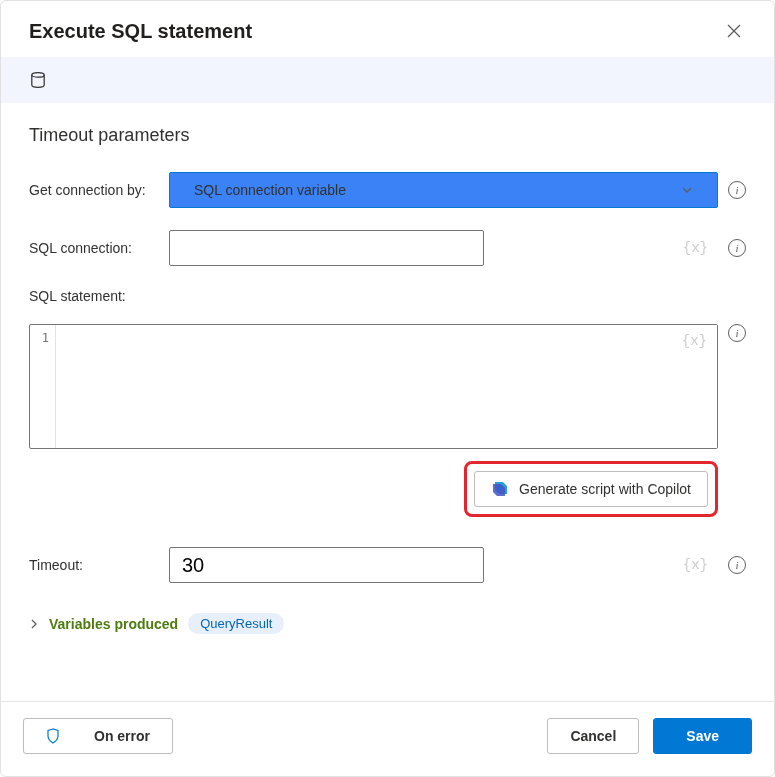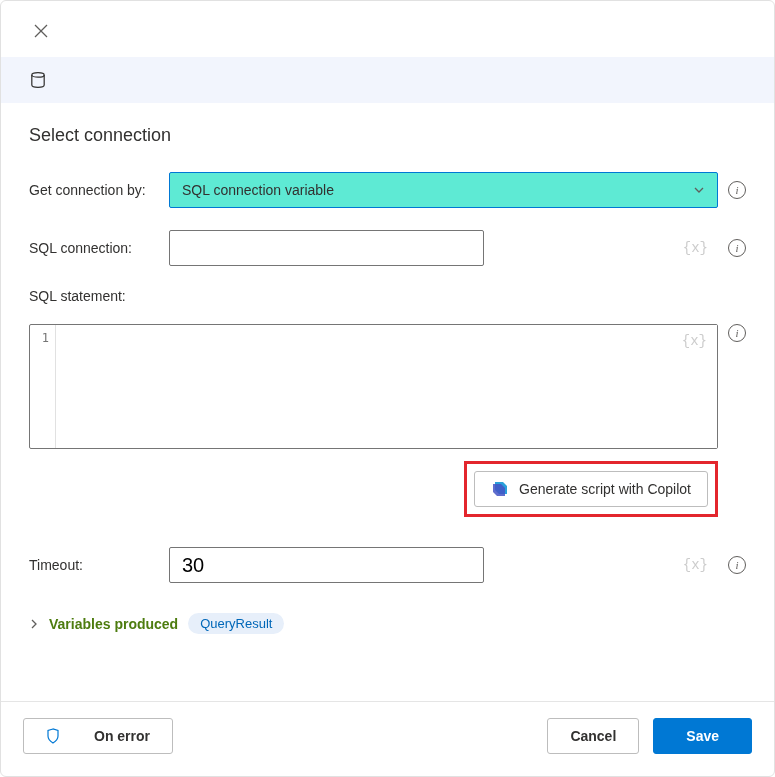--- a/index.html
+++ b/index.html
@@ -84,26 +84,26 @@
       flex: 1;
       display: flex;
       align-items: center;
       gap: 10px;
     }
     .select-box {
       flex: 1;
       height: 36px;
       border: 1px solid #0078d4;
       border-radius: 2px;
-      padding: 0 12px;
+      padding: 0 24px;
       display: flex;
       align-items: center;
       justify-content: space-between;
       cursor: pointer;
-      background: #5eead4;
+      background: #3b82f6;
     }
     .chevron-down {
       color: #605e5c;
     }
     .text-input {
       flex: 1;
       height: 36px;
       border: 1px solid #757575;
       border-radius: 2px;
       padding: 0 36px 0 12px;
@@ -187,21 +187,21 @@
       font-family: "Courier New", monospace;
     }
     .copilot-row {
       display: flex;
       justify-content: flex-end;
       margin-bottom: 30px;
       padding-right: 28px;
     }
     .copilot-highlight {
       border: 3px solid #e3262d;
-      border-radius: 0;
+      border-radius: 8px;
       padding: 7px;
     }
     .copilot-btn {
       height: 36px;
       border: 1px solid #bdbdbd;
       border-radius: 3px;
       background: #fff;
       padding: 0 16px;
       display: flex;
       align-items: center;
@@ -272,37 +272,38 @@
       padding: 0 32px;
     }
     .shield-icon {
       color: #0078d4;
     }
   </style>
 </head>
 <body>
 
 <div class="header">
+  <div class="header-title">Execute SQL statement</div>
   <div class="close-btn">
     <svg width="14" height="14" viewBox="0 0 14 14">
       <line x1="1" y1="1" x2="13" y2="13" stroke="currentColor" stroke-width="1.3"></line>
       <line x1="13" y1="1" x2="1" y2="13" stroke="currentColor" stroke-width="1.3"></line>
     </svg>
   </div>
 </div>
 
 <div class="info-banner">
   <svg class="db-icon" viewBox="0 0 16 16">
     <ellipse cx="8" cy="3.5" rx="5.5" ry="2" fill="none" stroke="#323130" stroke-width="1.1"></ellipse>
     <path d="M2.5 3.5 L2.5 12.5 C2.5 13.6 5 14.5 8 14.5 C11 14.5 13.5 13.6 13.5 12.5 L13.5 3.5" fill="none" stroke="#323130" stroke-width="1.1"></path>
   </svg>
 </div>
 
 <div class="content">
-  <div class="section-title">Select connection</div>
+  <div class="section-title">Timeout parameters</div>
 
   <div class="form-row">
     <div class="form-label">Get connection by:</div>
     <div class="form-control-wrapper">
       <div class="select-box">
         <span>SQL connection variable</span>
         <svg class="chevron-down" width="12" height="12" viewBox="0 0 12 12">
           <path d="M2 4 L6 8 L10 4" fill="none" stroke="currentColor" stroke-width="1.3"></path>
         </svg>
       </div>

